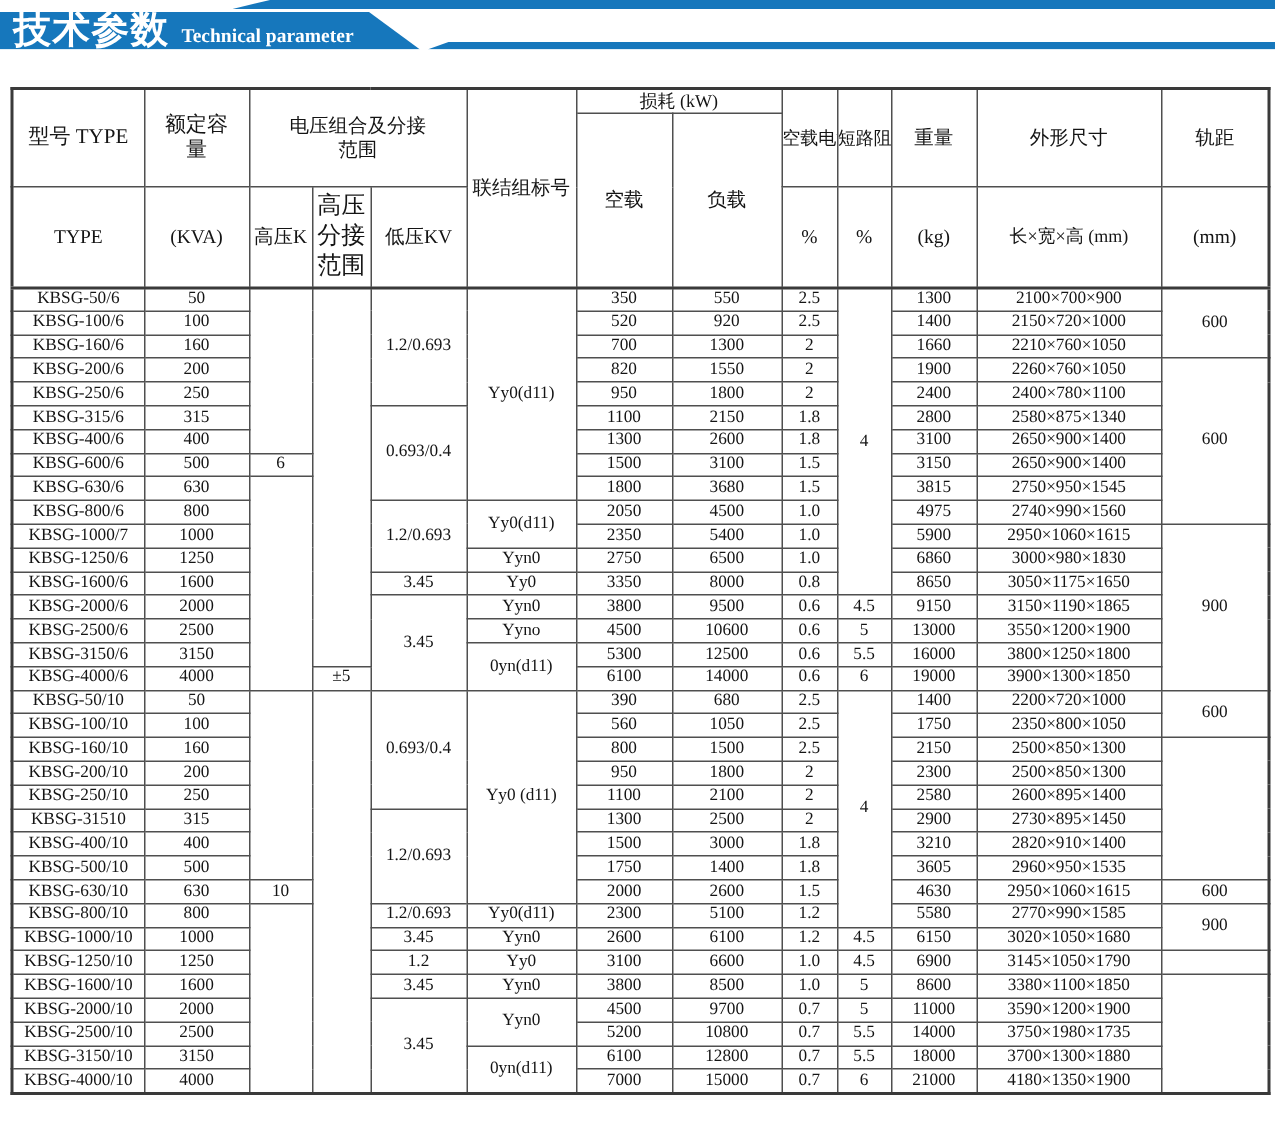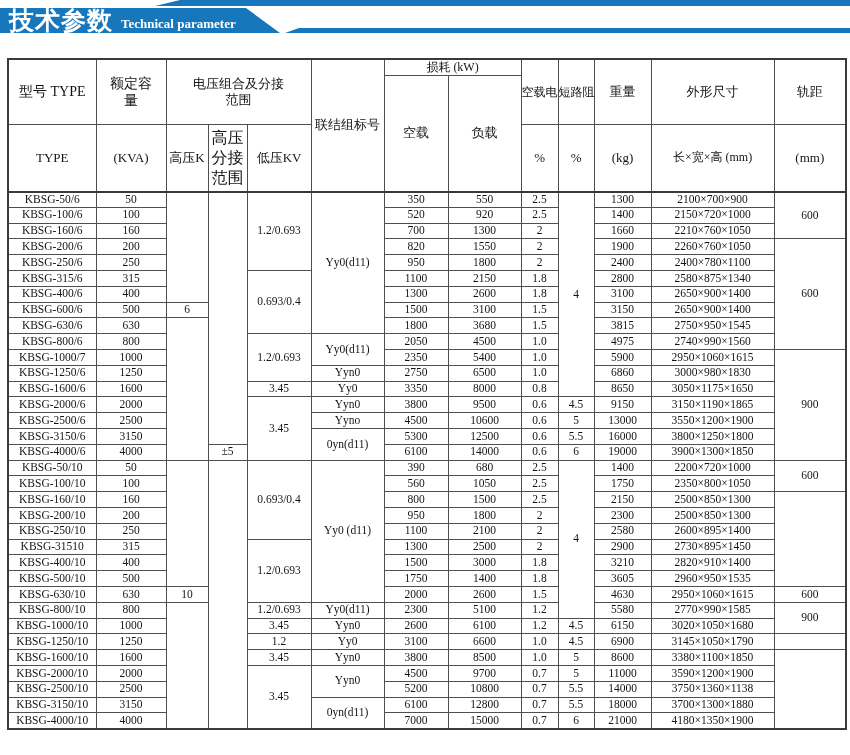--- a/index.html
+++ b/index.html
@@ -435,21 +435,21 @@
           <td>3590×1200×1900</td>
         </tr>
         <tr>
           <td>KBSG-2500/10</td>
           <td>2500</td>
           <td>5200</td>
           <td>10800</td>
           <td>0.7</td>
           <td>5.5</td>
           <td>14000</td>
-          <td>3750×1360×1138</td>
+          <td>3750×1980×1735</td>
         </tr>
         <tr>
           <td>KBSG-3150/10</td>
           <td>3150</td>
           <td rowspan="2">0yn(d11)</td>
           <td>6100</td>
           <td>12800</td>
           <td>0.7</td>
           <td>5.5</td>
           <td>18000</td>

